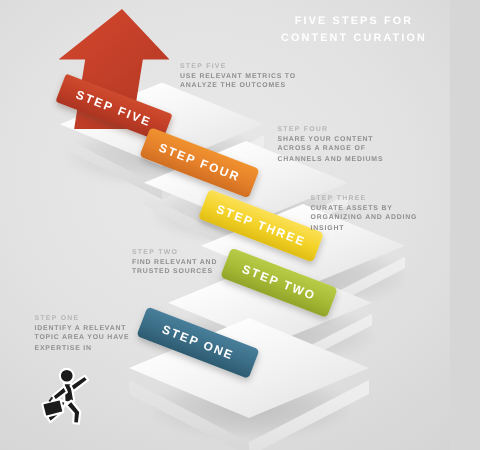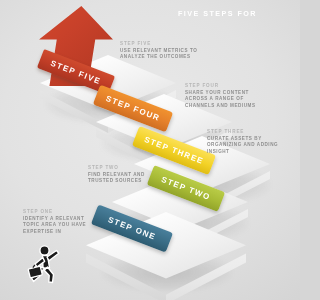--- a/index.html
+++ b/index.html
@@ -31,20 +31,21 @@
     width: 116px;
   }
   .title-line {
     color: #ffffff;
     font-size: 7.2px;
     letter-spacing: 1.45px;
     font-weight: bold;
     line-height: 11px;
     text-transform: uppercase;
     white-space: nowrap;
+    text-align: center;
   }
 
   
   .step-slab {
     position: absolute;
     width: 136px;
     height: 78px;
   }
   .face-top {
     position: absolute;
@@ -152,20 +153,21 @@
     height: 50px;
   }
 </style>
 </head>
 <body>
 
 <div id="infographic">
 
   <div class="title-block">
     <div class="title-line">FIVE STEPS FOR</div>
+    <div class="title-line">CONTENT CURATION</div>
   </div>
 
   <div class="slab-shadow" style="left:46px; top:84px;"></div>
   <div class="step-slab" style="left:40px; top:55px;">
     <div class="face-top"></div>
     <div class="face-left"></div>
     <div class="face-right"></div>
   </div>
 
   <div class="arrow-up" style="left:38px; top:6px;">

